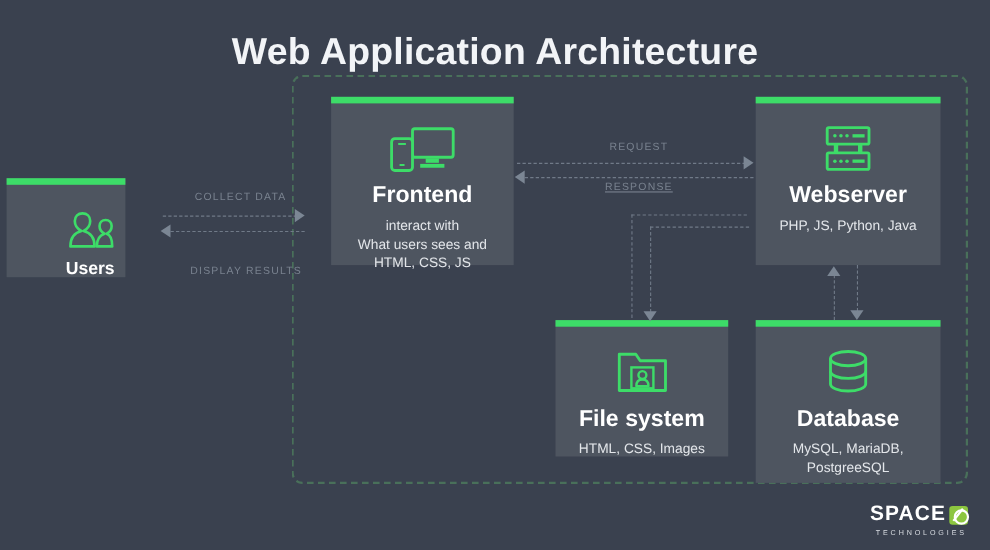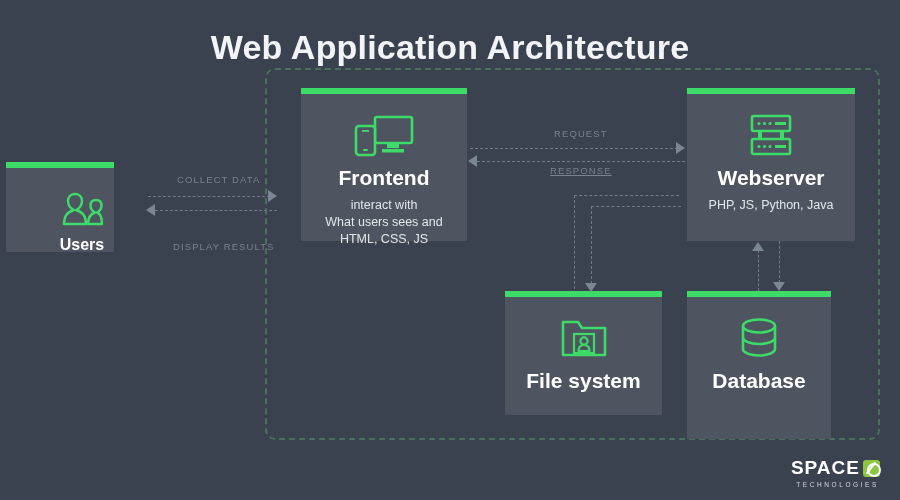--- a/index.html
+++ b/index.html
@@ -60,21 +60,21 @@
     padding: 0 12px;
   }
 
   #card-users     { left: 6px;  top: 162px; width: 108px; height: 90px; padding-left: 44px; }
   #card-users .icon { margin-bottom: 4px; }
   #card-users .title { font-size: 16px; }
 
   #card-frontend  { left: 301px; top: 88px;  width: 166px; height: 153px; }
   #card-webserver { left: 687px; top: 88px;  width: 168px; height: 153px; }
   #card-filesystem{ left: 505px; top: 291px; width: 157px; height: 124px; }
-  #card-database  { left: 687px; top: 291px; width: 144px; height: 148px; }
+  #card-database  { left: 687px; top: 291px; width: 168px; height: 148px; }
 
   
   .hline {
     position: absolute; height: 0;
     border-top: 1px dashed #707a88;
   }
   .vline {
     position: absolute; width: 0;
     border-left: 1px dashed #707a88;
   }
@@ -200,31 +200,38 @@
   <div class="card" id="card-filesystem">
     <div class="icon">
       <svg width="48" height="42" viewBox="0 0 48 42">
         <path d="M3 38 L3 5 L18 5 L22 11 L45 11 L45 38 Z" fill="none" stroke="#3ddc68" stroke-width="2.6" stroke-linejoin="round"></path>
         <rect x="14" y="17" width="20" height="19" fill="none" stroke="#3ddc68" stroke-width="2.2"></rect>
         <circle cx="24" cy="24" r="3.6" fill="none" stroke="#3ddc68" stroke-width="2.2"></circle>
         <path d="M18.5 34 C18.5 29.5 21 28 24 28 C27 28 29.5 29.5 29.5 34 Z" fill="none" stroke="#3ddc68" stroke-width="2.2" stroke-linejoin="round"></path>
       </svg>
     </div>
     <div class="title">File system</div>
+    <div class="desc">
+      <div>HTML, CSS, Images</div>
+    </div>
   </div>
 
   <div class="card" id="card-database">
     <div class="icon">
       <svg width="44" height="42" viewBox="0 0 44 42">
         <ellipse cx="22" cy="9" rx="16" ry="6.5" fill="none" stroke="#3ddc68" stroke-width="2.6"></ellipse>
         <path d="M6 9 L6 32 C6 35.6 13.2 38.5 22 38.5 C30.8 38.5 38 35.6 38 32 L38 9" fill="none" stroke="#3ddc68" stroke-width="2.6"></path>
         <path d="M6 20.5 C6 24.1 13.2 27 22 27 C30.8 27 38 24.1 38 20.5" fill="none" stroke="#3ddc68" stroke-width="2.6"></path>
       </svg>
     </div>
     <div class="title">Database</div>
+    <div class="desc">
+      <div>MySQL, MariaDB,</div>
+      <div>PostgreeSQL</div>
+    </div>
   </div>
 
   <div class="conn-label" style="left:177px; top:174px;">COLLECT DATA</div>
   <div class="hline" style="left:148px; top:196px; width:122px;"></div>
   <div class="arrow right" style="left:268px; top:190px;"></div>
 
   <div class="hline" style="left:155px; top:210px; width:122px;"></div>
   <div class="arrow left" style="left:146px; top:204px;"></div>
   <div class="conn-label" style="left:173px; top:206px;margin-top:35px;">DISPLAY RESULTS</div>
 

